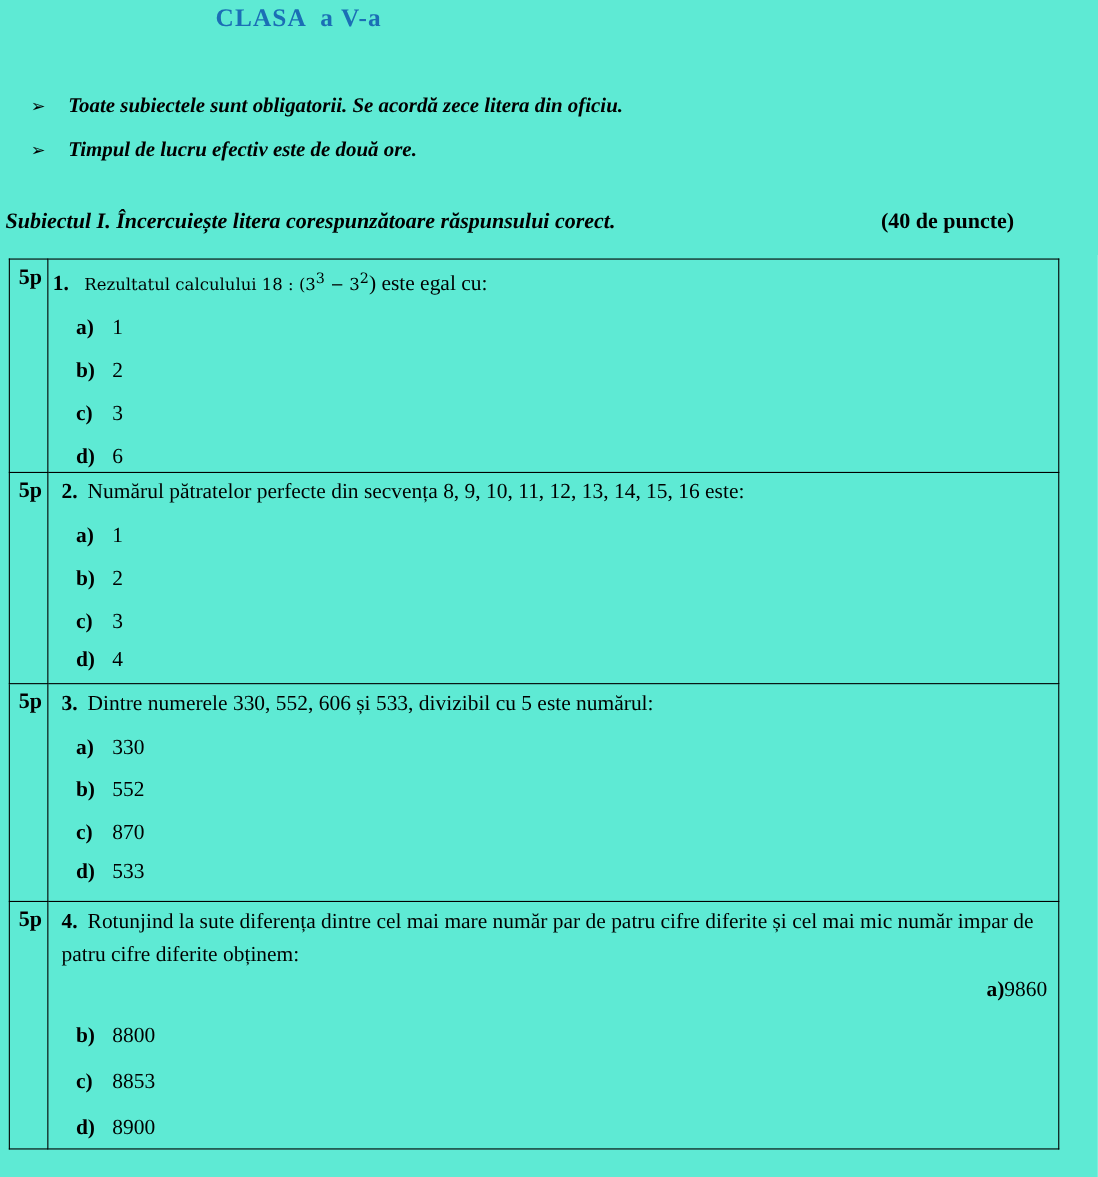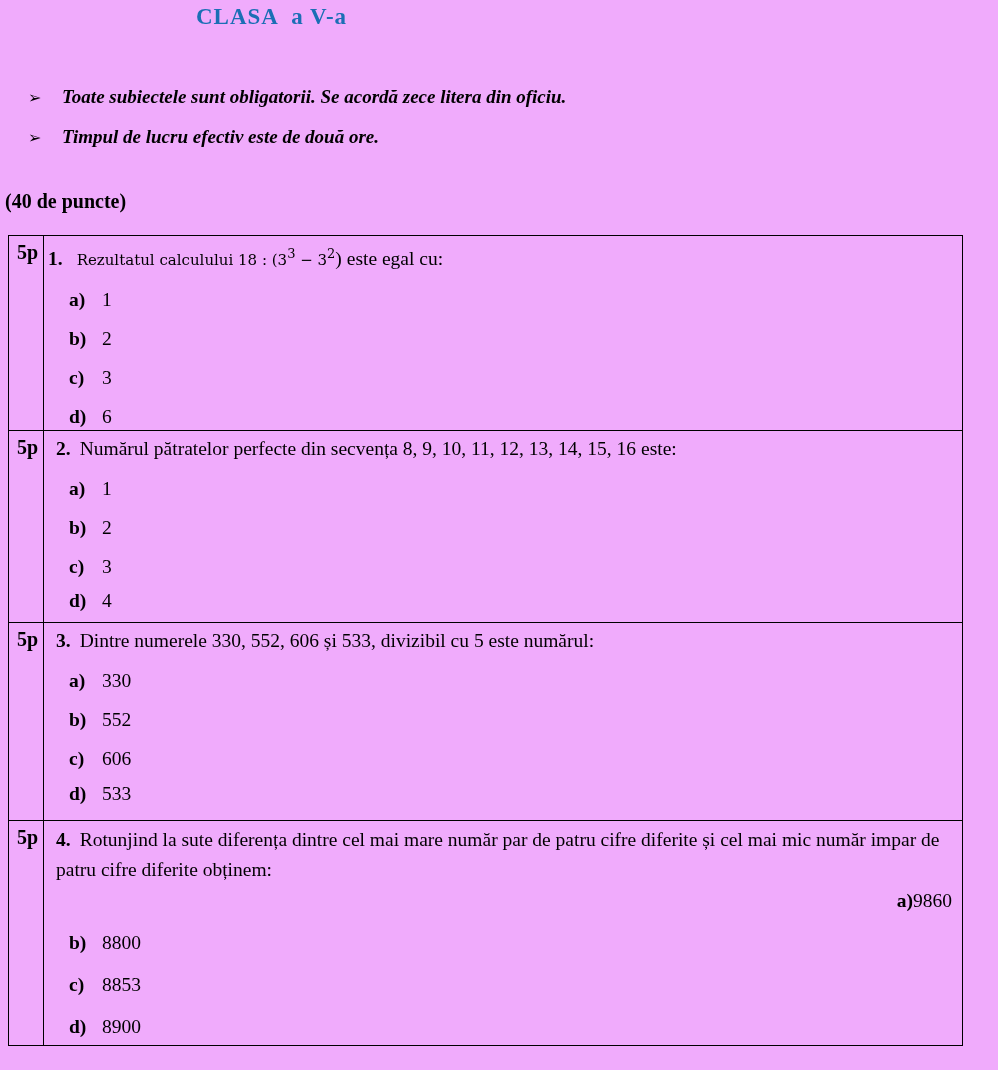--- a/index.html
+++ b/index.html
@@ -4,21 +4,21 @@
 <style>
   * { box-sizing: border-box; }
   html, body { margin: 0; padding: 0; background: #ffffff; }
   body {
     width: 998px; height: 1070px;
     font-family: "Liberation Serif", serif;
     color: #000;
     position: relative;
     overflow: hidden;
   }
-  .page { position: absolute; inset: 0; background: #f0abfc; }
+  .page { position: absolute; inset: 0; background: #5eead4; }
 
   .exam-title {
     position: absolute; left: 196px; top: 4px;
     font-size: 23px; font-weight: bold;
     letter-spacing: 1px;
     white-space: pre;
   }
 
   .instructions { position: absolute; left: 28px; top: 84px; }
   .instr-item {
@@ -81,20 +81,21 @@
       <span class="instr-bullet">➢</span>
       <span class="instr-text">Toate subiectele sunt obligatorii. Se acordă zece litera din oficiu.</span>
     </div>
     <div class="instr-item">
       <span class="instr-bullet">➢</span>
       <span class="instr-text">Timpul de lucru efectiv este de două ore.</span>
     </div>
   </div>
 
   <div class="section-line">
+    <span class="section-heading">Subiectul I. Încercuiește litera corespunzătoare răspunsului corect.</span>
     <span class="section-points">(40 de puncte)</span>
   </div>
 
   <table class="exam-table">
 
     <tbody>
         <tr style="height:190px;">
       <td class="points-cell">5p</td>
       <td class="question-cell tight">
         <div class="q-line">
@@ -142,21 +143,21 @@
         <div class="q-line">
           <span class="q-num">3.</span><span>Dintre numerele 330, 552, 606 și 533, divizibil cu 5 este numărul:</span>
         </div>
         <div class="opt-line">
           <span class="opt-letter">a)</span><span class="opt-value">330</span>
         </div>
         <div class="opt-line">
           <span class="opt-letter">b)</span><span class="opt-value">552</span>
         </div>
         <div class="opt-line">
-          <span class="opt-letter">c)</span><span class="opt-value">606</span>
+          <span class="opt-letter">c)</span><span class="opt-value">870</span>
         </div>
         <div class="opt-line" style="margin-top:8px;">
           <span class="opt-letter">d)</span><span class="opt-value">533</span>
         </div>
       </td>
     </tr>
 
     <tr style="height:225px;">
       <td class="points-cell">5p</td>
       <td class="question-cell">

